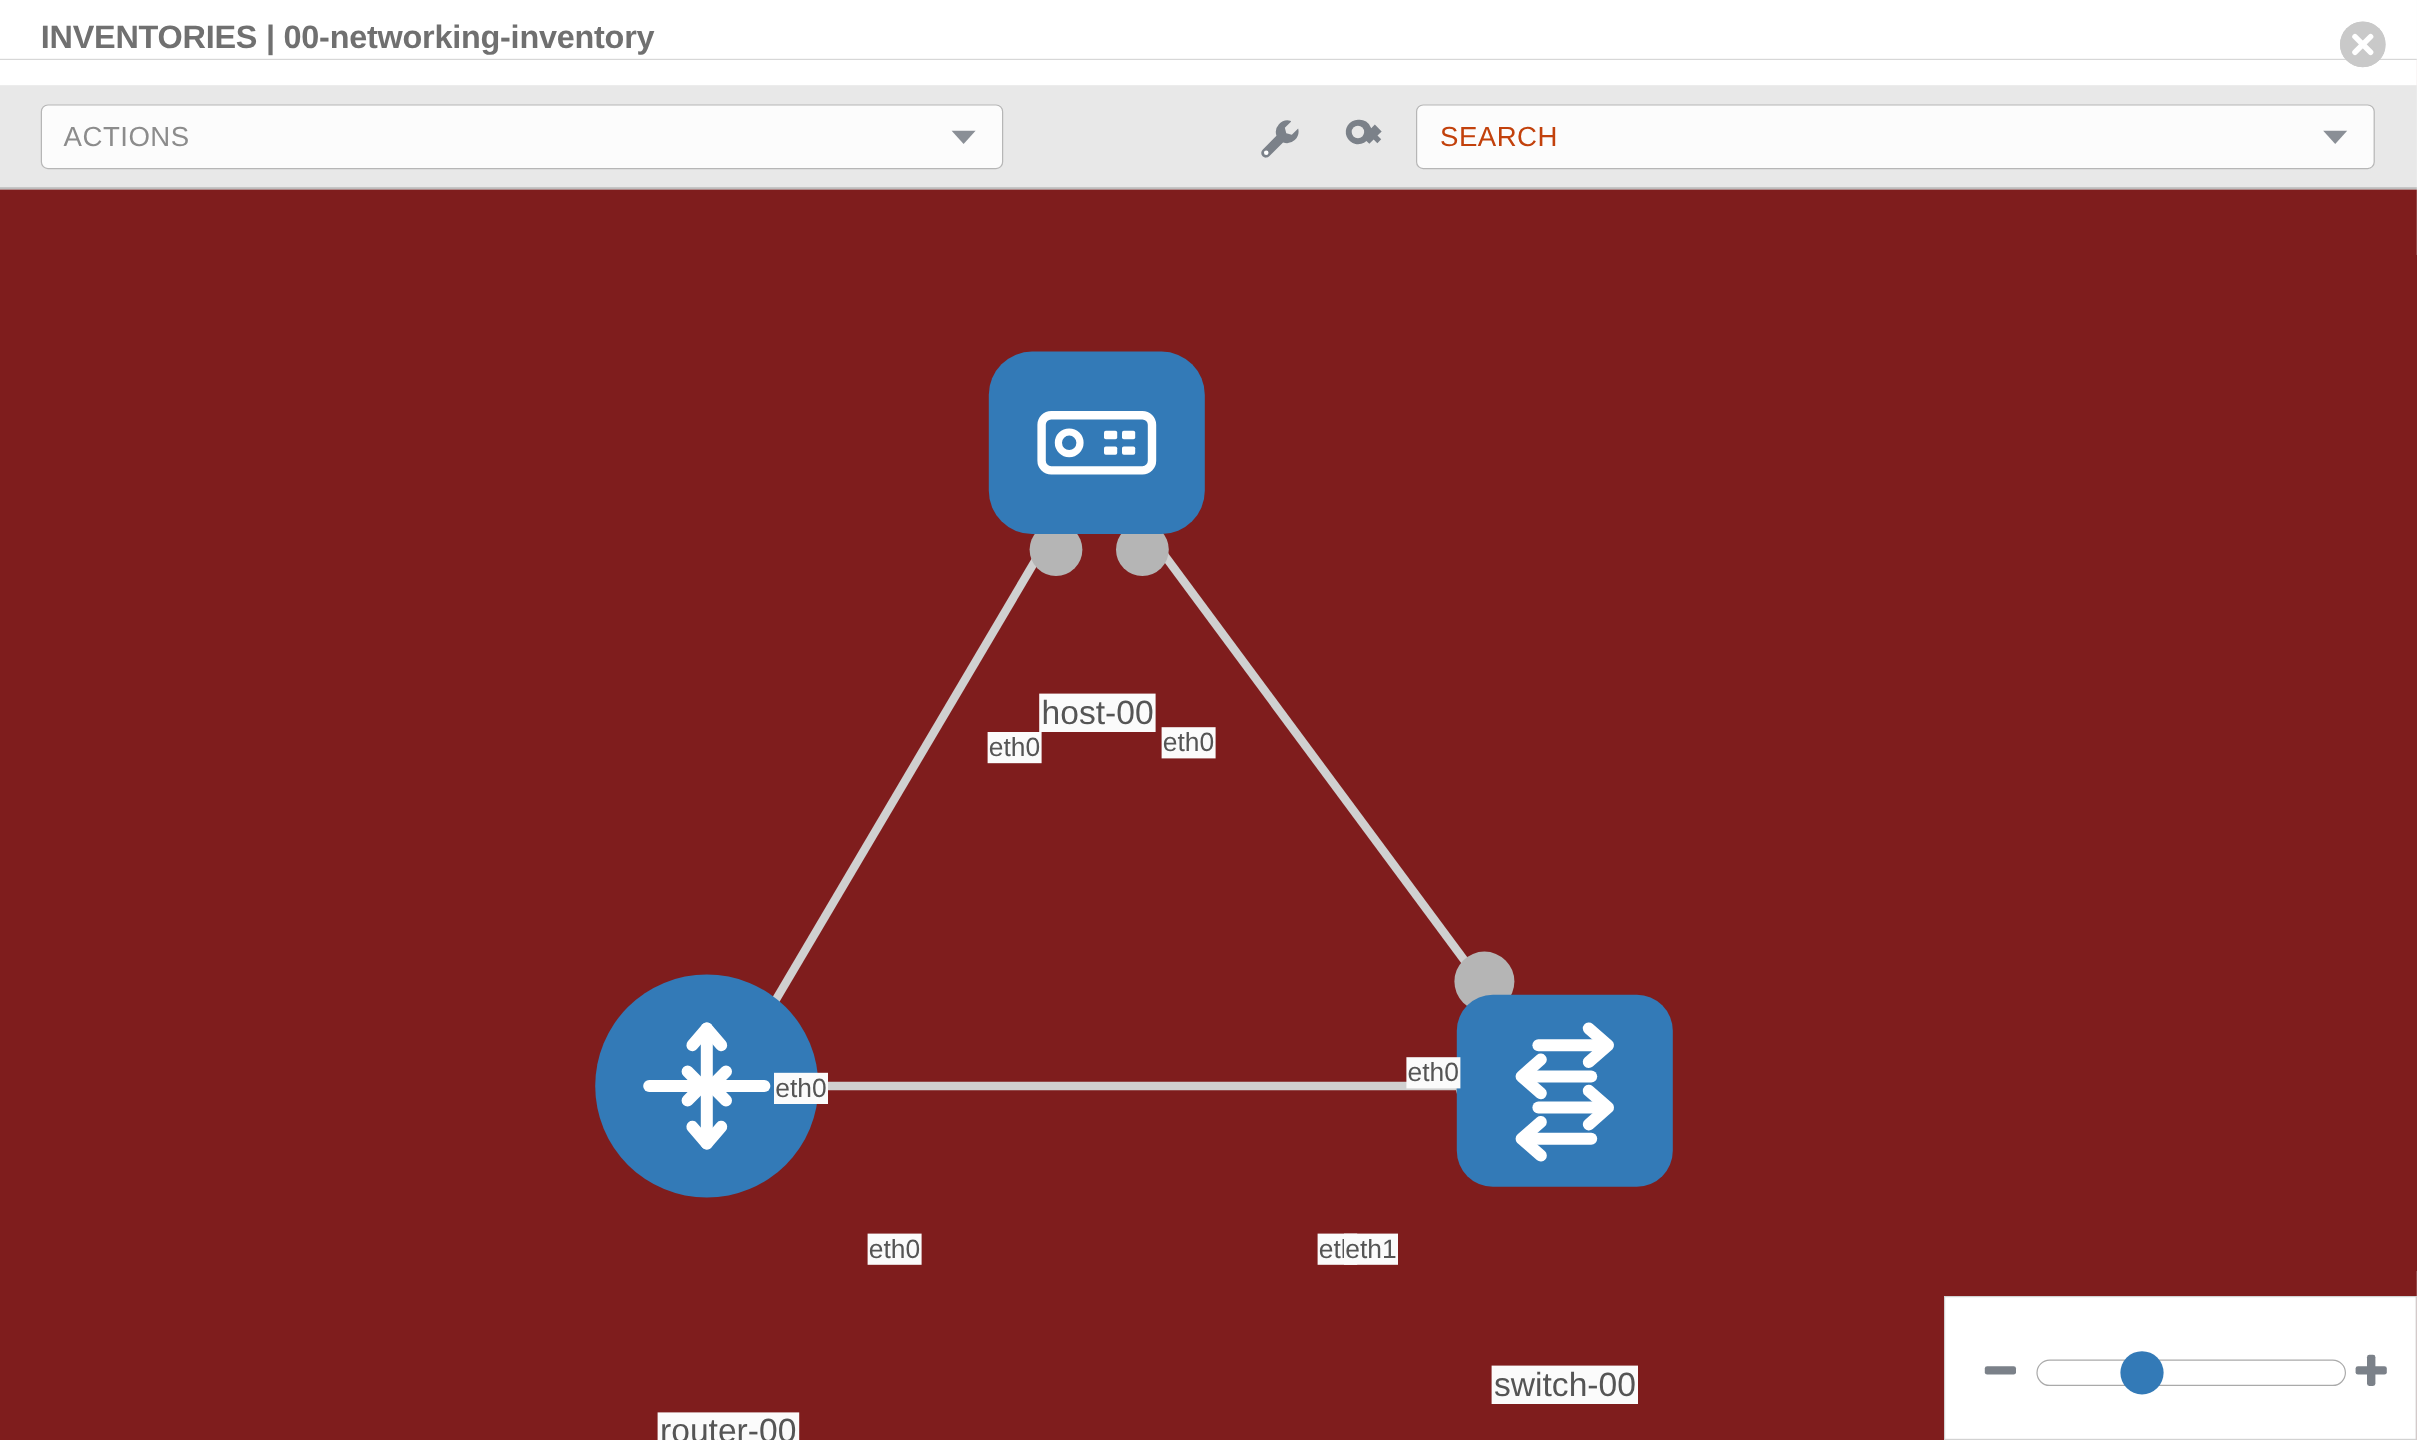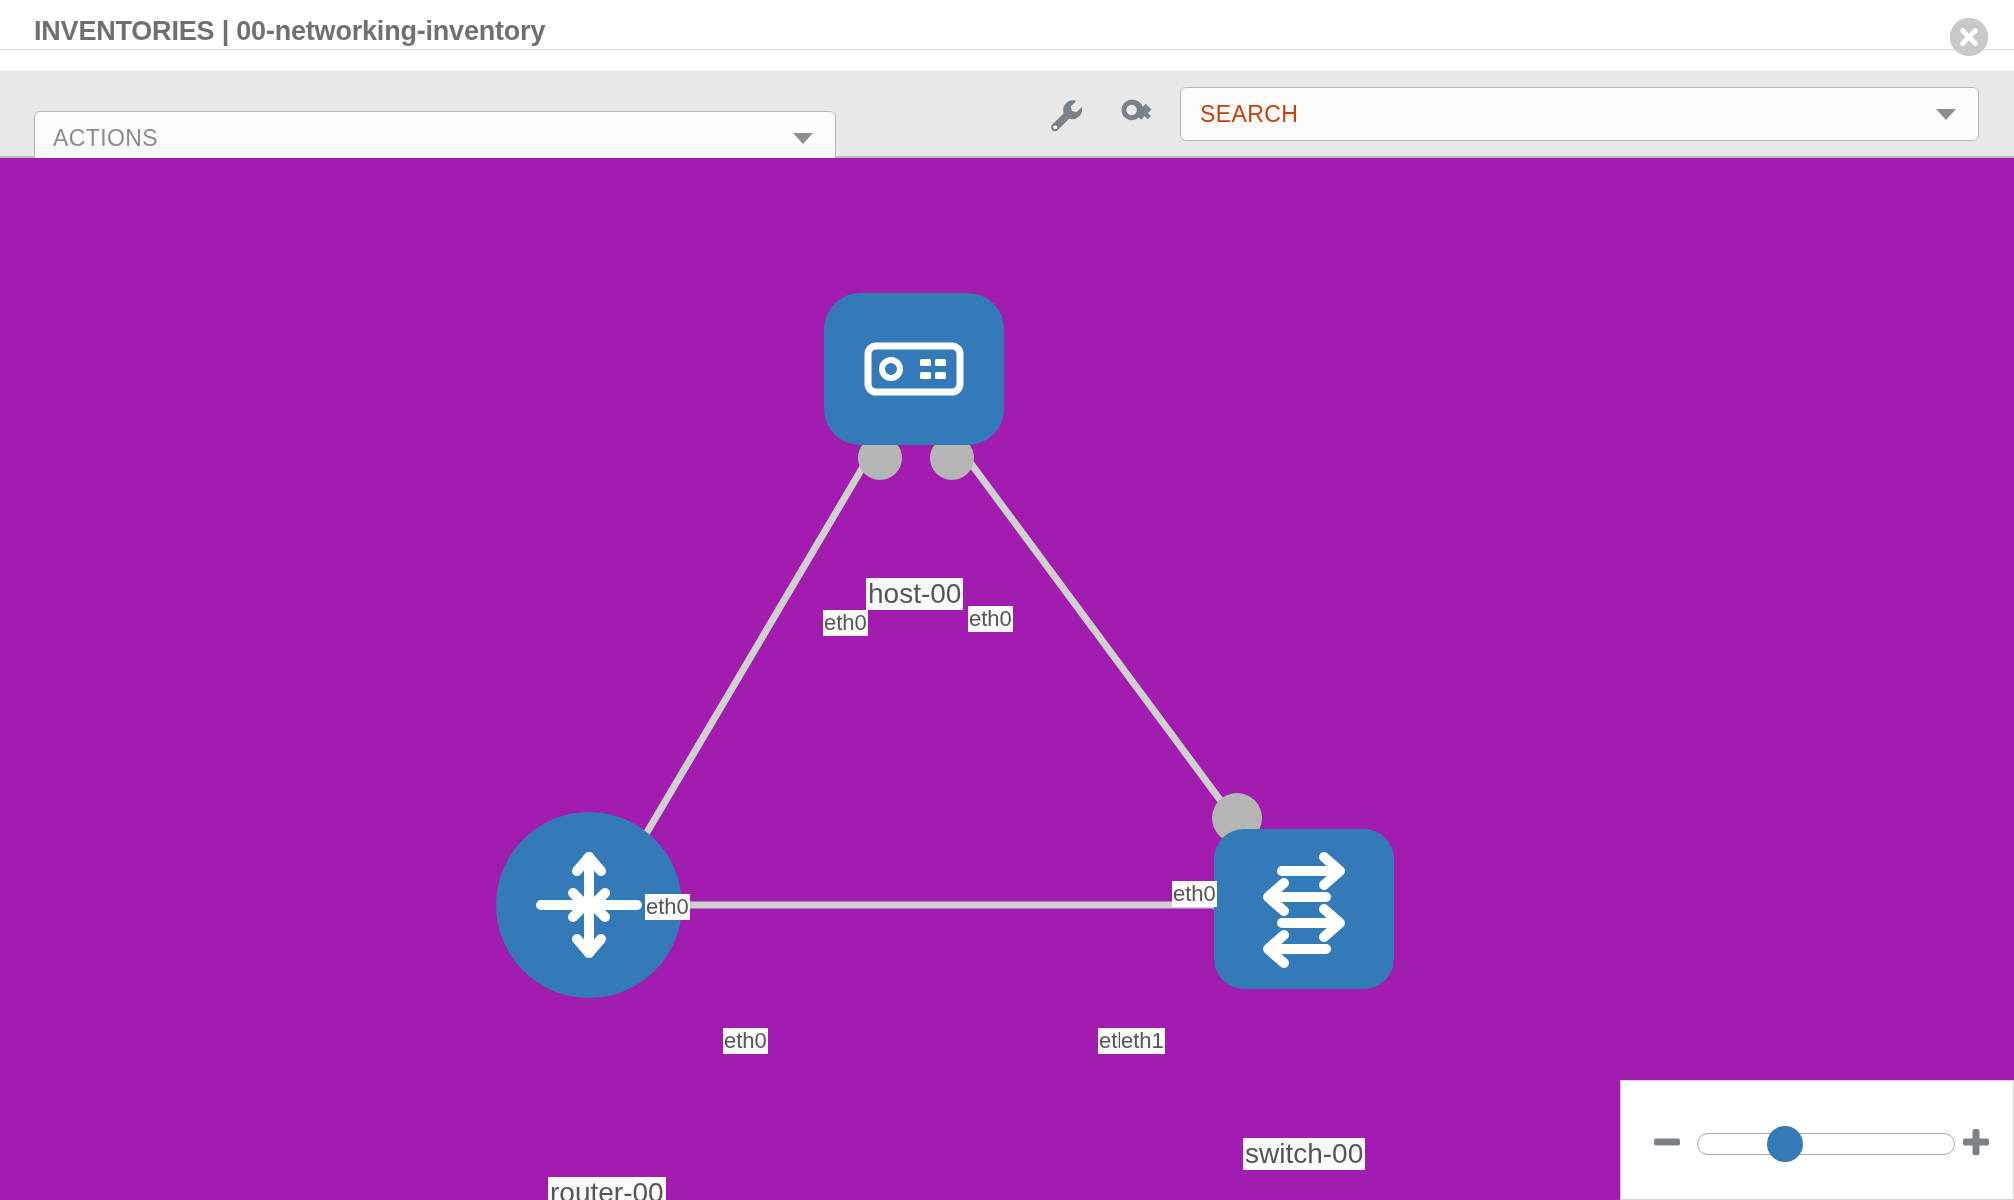--- a/index.html
+++ b/index.html
@@ -54,21 +54,20 @@
   .actions-select {
     position: absolute;
     left: 34px;
     top: 16px;
     width: 802px;
     height: 54px;
     background: #fcfcfc;
     border: 1px solid #b6b6b6;
     border-radius: 6px;
     cursor: pointer;
-    margin-top: 24px;
   }
   .actions-select .label {
     position: absolute;
     left: 18px;
     top: 13px;
     font-size: 23px;
     color: #8c8c8c;
     letter-spacing: 0.4px;
   }
   .caret {
@@ -111,21 +110,21 @@
     color: #c2410c;
     letter-spacing: 0.4px;
   }
 
   
   .canvas {
     position: absolute;
     top: 158px; left: 0;
     width: 2014px;
     height: 1042px;
-    background: #a21caf;
+    background: #7f1d1d;
     overflow: hidden;
   }
   .topology-svg {
     position: absolute;
     top: 0; left: 0;
     width: 2014px;
     height: 1042px;
   }
 
   

